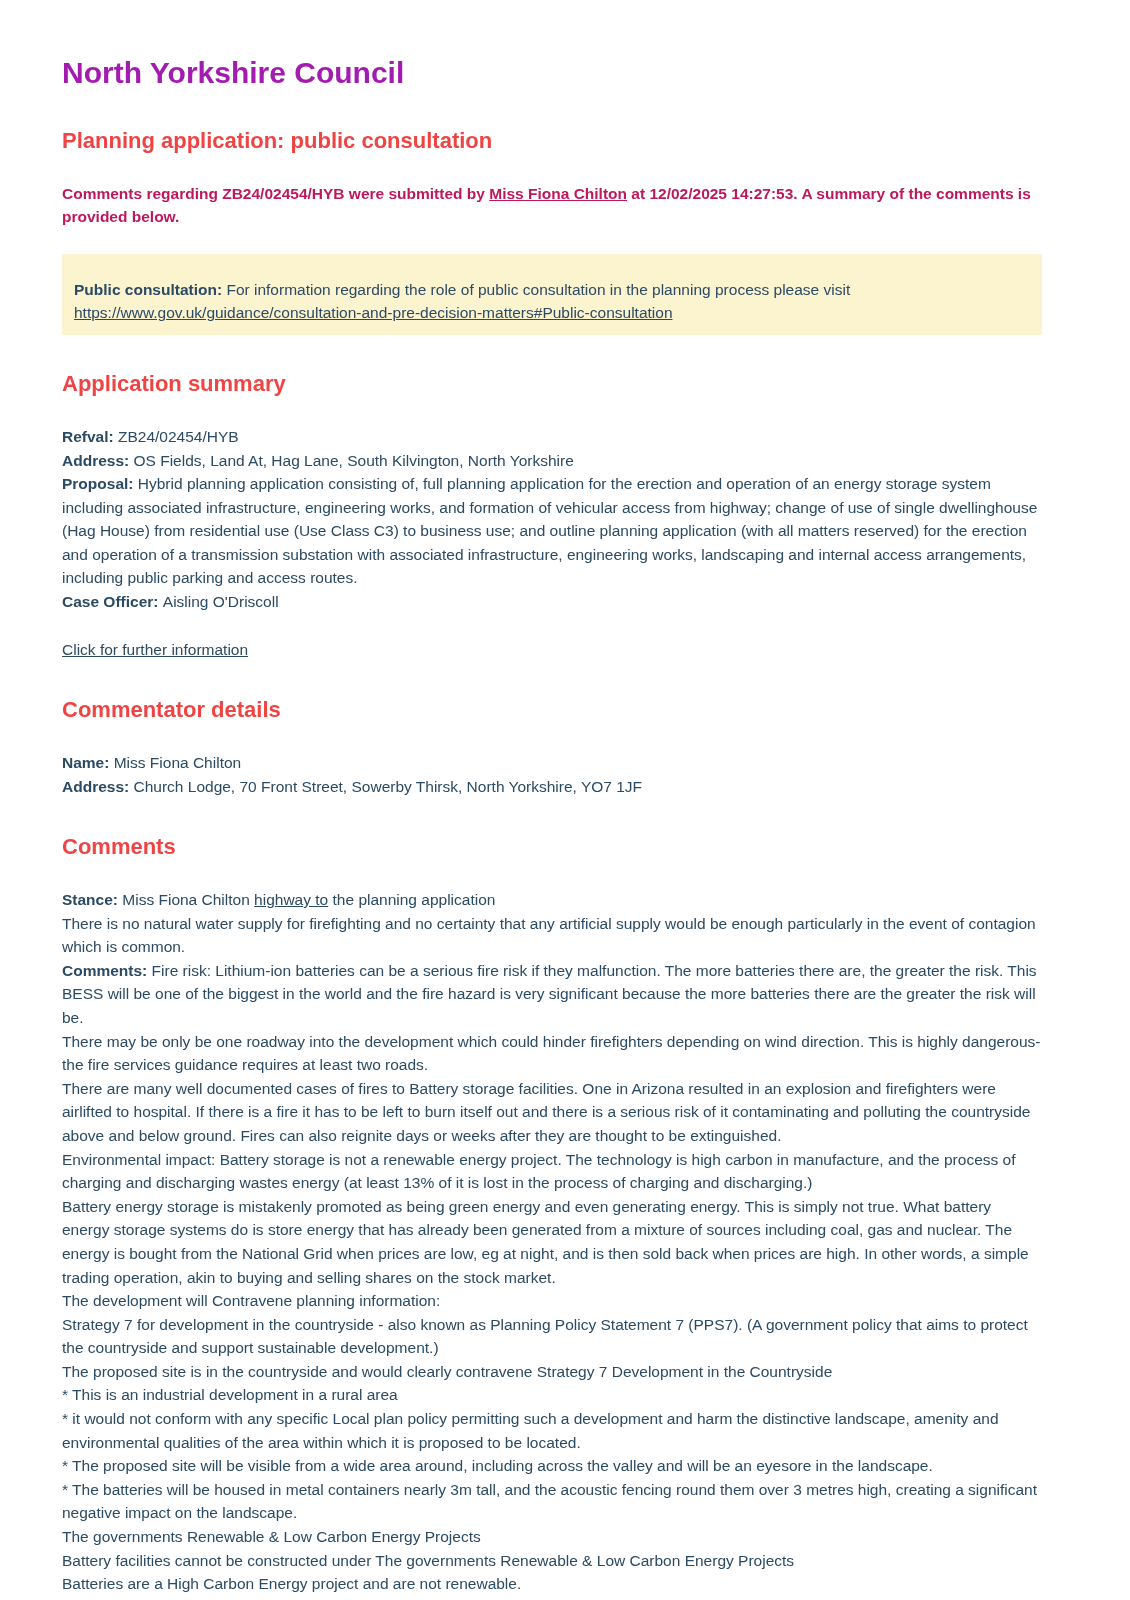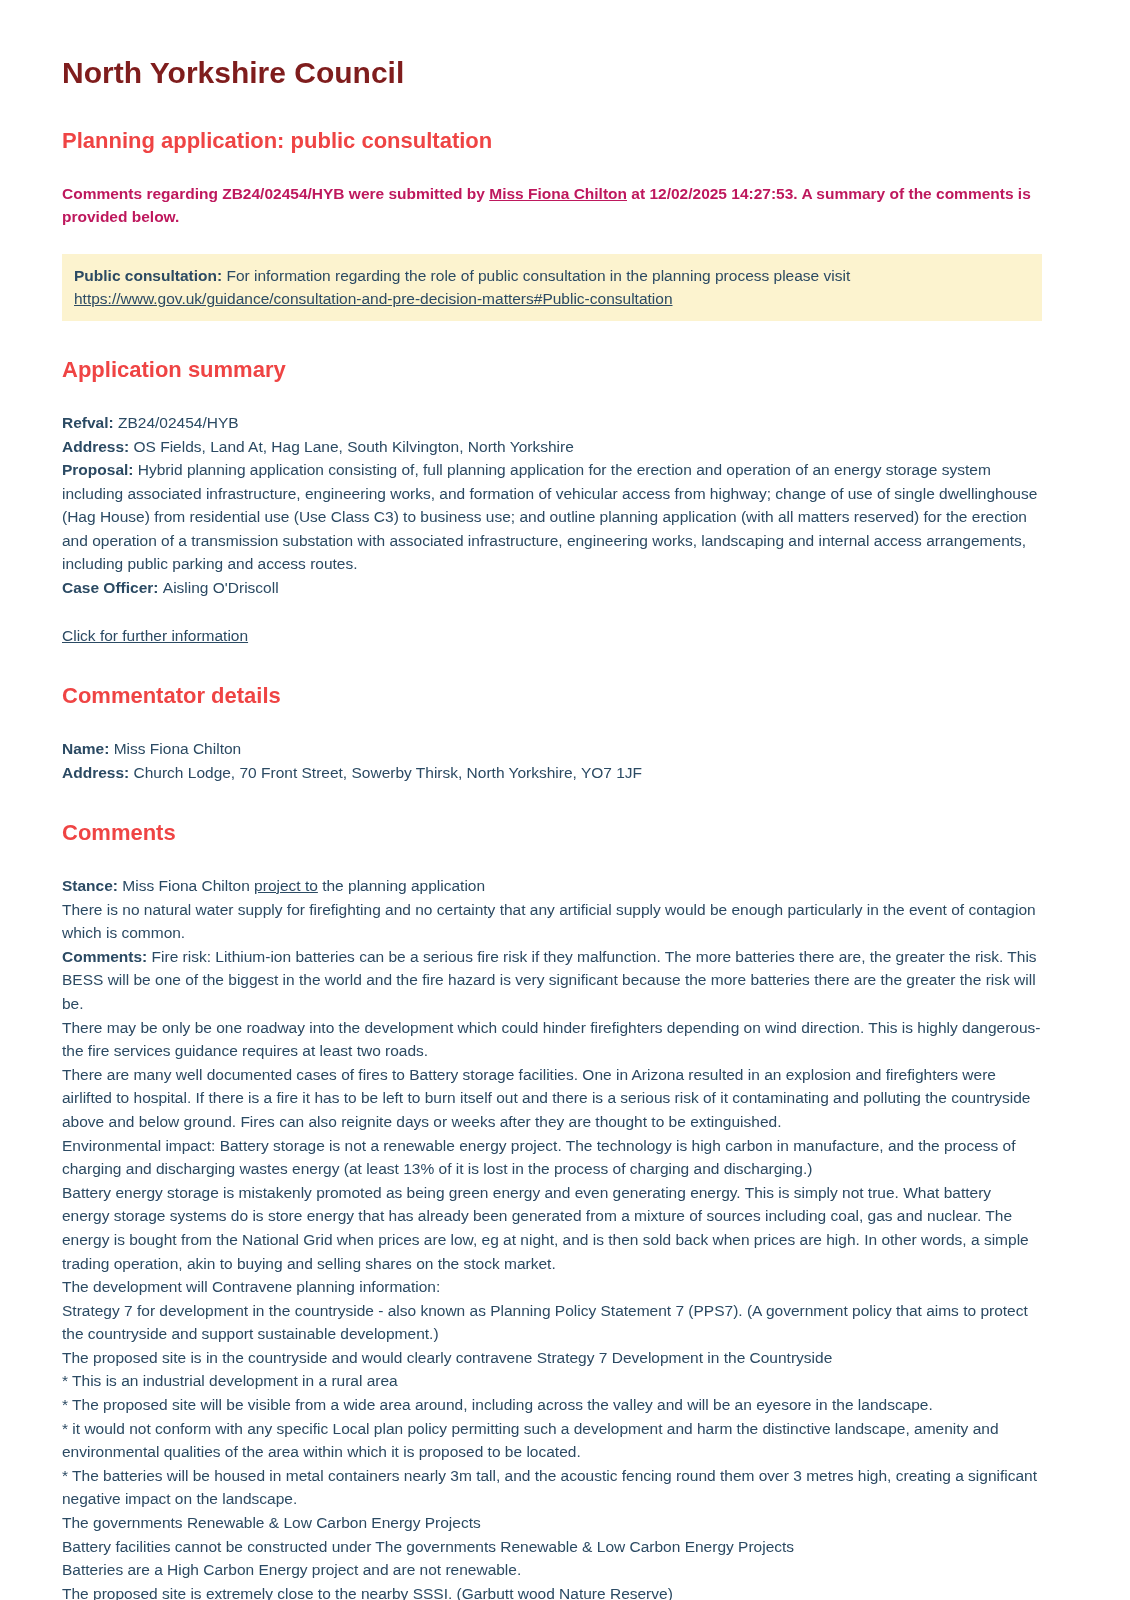--- a/index.html
+++ b/index.html
@@ -10,21 +10,21 @@
     font-family: "Liberation Sans", "DejaVu Sans", sans-serif;
     font-size: 15.5px;
     color: #2b4a63;
     -webkit-font-smoothing: antialiased;
   }
   .page { padding: 56px 88px 60px 62px; }
 
   h1.doc-title {
     font-size: 30px;
     font-weight: bold;
-    color: #7f1d1d;
+    color: #a21caf;
     margin-bottom: 38px;
   }
   h2.section-heading {
     font-size: 22px;
     font-weight: bold;
     color: #ef4444;
     margin: 36px 0 28px 0;
   }
   h2.first { margin-top: 0; }
 
@@ -32,21 +32,21 @@
 
   .intro {
     font-weight: bold;
     color: #be185d;
     line-height: 23px;
     margin-bottom: 26px;
   }
 
   .notice {
     background: #fcf3cf;
-    padding: 10px 12px 11px 12px;
+    padding: 24px 12px 11px 12px;
     line-height: 23px;
     margin: 26px 0 8px 0;
   }
 
   a.link {
     color: inherit;
     text-decoration: underline;
     cursor: pointer;
   }
   .underlined { text-decoration: underline; }
@@ -86,34 +86,34 @@
     <h2 class="section-heading">Commentator details</h2>
     <div class="fields">
         <div class="field-line"><span class="bold">Name: </span><span>Miss Fiona Chilton</span></div>
         <div class="field-line"><span class="bold">Address: </span><span>Church Lodge, 70 Front Street, Sowerby Thirsk, North Yorkshire, YO7 1JF</span></div>
       </div>
   </section>
 
   <section>
     <h2 class="section-heading">Comments</h2>
     <div class="comment-block">
-      <div class="stance-line"><span class="bold">Stance:</span><span> Miss Fiona Chilton </span><span class="underlined">project to</span><span> the planning application</span></div>
+      <div class="stance-line"><span class="bold">Stance:</span><span> Miss Fiona Chilton </span><span class="underlined">highway to</span><span> the planning application</span></div>
       <div>
           <div class="comment-line"><span>There is no natural water supply for firefighting and no certainty that any artificial supply would be enough particularly in the event of contagion which is common.</span></div>
           <div class="comment-line"><span class="bold">Comments: </span><span>Fire risk: Lithium-ion batteries can be a serious fire risk if they malfunction. The more batteries there are, the greater the risk. This BESS will be one of the biggest in the world and the fire hazard is very significant because the more batteries there are the greater the risk will be.</span></div>
           <div class="comment-line"><span>There may be only be one roadway into the development which could hinder firefighters depending on wind direction. This is highly dangerous- the fire services guidance requires at least two roads.</span></div>
           <div class="comment-line"><span>There are many well documented cases of fires to Battery storage facilities. One in Arizona resulted in an explosion and firefighters were airlifted to hospital. If there is a fire it has to be left to burn itself out and there is a serious risk of it contaminating and polluting the countryside above and below ground. Fires can also reignite days or weeks after they are thought to be extinguished.</span></div>
           <div class="comment-line"><span>Environmental impact: Battery storage is not a renewable energy project. The technology is high carbon in manufacture, and the process of charging and discharging wastes energy (at least 13% of it is lost in the process of charging and discharging.)</span></div>
           <div class="comment-line"><span>Battery energy storage is mistakenly promoted as being green energy and even generating energy. This is simply not true. What battery energy storage systems do is store energy that has already been generated from a mixture of sources including coal, gas and nuclear. The energy is bought from the National Grid when prices are low, eg at night, and is then sold back when prices are high. In other words, a simple trading operation, akin to buying and selling shares on the stock market.</span></div>
           <div class="comment-line"><span>The development will Contravene planning information:</span></div>
           <div class="comment-line"><span>Strategy 7 for development in the countryside - also known as Planning Policy Statement 7 (PPS7). (A government policy that aims to protect the countryside and support sustainable development.)</span></div>
           <div class="comment-line"><span>The proposed site is in the countryside and would clearly contravene Strategy 7 Development in the Countryside</span></div>
           <div class="comment-line"><span>* This is an industrial development in a rural area</span></div>
+          <div class="comment-line"><span>* it would not conform with any specific Local plan policy permitting such a development and harm the distinctive landscape, amenity and environmental qualities of the area within which it is proposed to be located.</span></div>
           <div class="comment-line"><span>* The proposed site will be visible from a wide area around, including across the valley and will be an eyesore in the landscape.</span></div>
-          <div class="comment-line"><span>* it would not conform with any specific Local plan policy permitting such a development and harm the distinctive landscape, amenity and environmental qualities of the area within which it is proposed to be located.</span></div>
           <div class="comment-line"><span>* The batteries will be housed in metal containers nearly 3m tall, and the acoustic fencing round them over 3 metres high, creating a significant negative impact on the landscape.</span></div>
           <div class="comment-line"><span>The governments Renewable &amp; Low Carbon Energy Projects</span></div>
           <div class="comment-line"><span>Battery facilities cannot be constructed under The governments Renewable &amp; Low Carbon Energy Projects</span></div>
           <div class="comment-line"><span>Batteries are a High Carbon Energy project and are not renewable.</span></div>
           <div class="comment-line"><span>The proposed site is extremely close to the nearby SSSI. (Garbutt wood Nature Reserve)</span></div>
         </div>
     </div>
   </section>
 
 </div>

